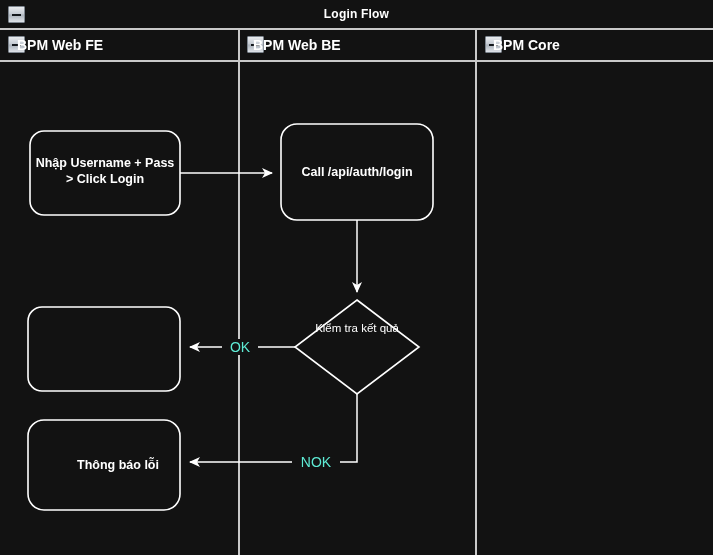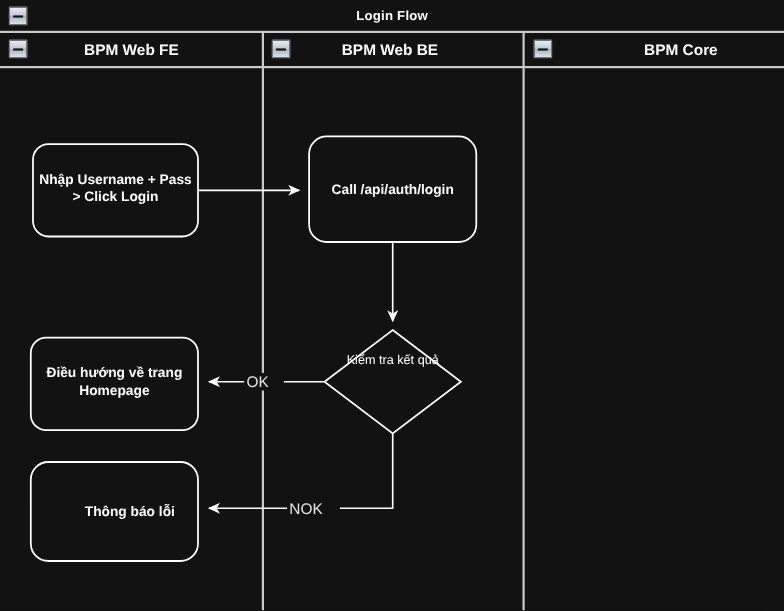--- a/index.html
+++ b/index.html
@@ -38,40 +38,40 @@
   }
 
   
   .lane-head-row{
     position:absolute;left:0;top:30px;width:713px;height:32px;
     border-bottom:2px solid #c9c9c9;
     box-sizing:border-box;
   }
   .lane-head{
     position:absolute;top:0;height:30px;line-height:30px;
-    text-align:center;font-size:14px;font-weight:bold;color:#ffffff;
+    text-align:left;font-size:14px;font-weight:bold;color:#ffffff;margin-left:17px;
   }
 
   
   .lane-divider{
     position:absolute;top:30px;width:2px;height:525px;background:#c9c9c9;
   }
 
   
   .flow-svg{position:absolute;left:0;top:0;width:713px;height:555px;}
 
   .node-label{
     position:absolute;text-align:center;
     font-size:12.5px;font-weight:bold;color:#ffffff;
     line-height:16px;
     pointer-events:none;
   }
   .edge-label{
-    position:absolute;text-align:left;
-    font-size:14px;color:#e5e5e5;
+    position:absolute;text-align:center;
+    font-size:14px;color:#5eead4;
     background:#121212;padding:0 2px;
     line-height:16px;
   }
 </style>
 </head>
 <body>
 
 <div class="diagram">
 
   <div class="title-band">
@@ -124,21 +124,20 @@
 
     <path d="M357,394 L357,462 L190,462" fill="none" stroke="#ffffff" stroke-width="1.5" marker-end="url(#arrowL)"></path>
   </svg>
 
   <div class="node-label" style="left:32px;top:155px;width:146px;">Nhập Username + Pass &gt; Click Login</div>
 
   <div class="node-label" style="left:283px;top:164px;width:148px;">Call /api/auth/login</div>
 
   <div class="node-label" style="left:287px;top:320px;width:140px;font-size:11.5px;font-weight:normal;">Kiểm tra kết quả</div>
 
-  <div class="node-label" style="left:30px;top:331px;width:148px;">Điều hướng về trang Homepage</div>
 
   <div class="node-label" style="left:30px;top:457px;width:176px;">Thông báo lỗi</div>
 
   <div class="edge-label" style="left:222px;top:339px;width:32px;">OK</div>
 
-  <div class="edge-label" style="left:261px;top:454px;width:44px;">NOK</div>
+  <div class="edge-label" style="left:292px;top:454px;width:44px;">NOK</div>
 
 </div>
 
 </body></html>

